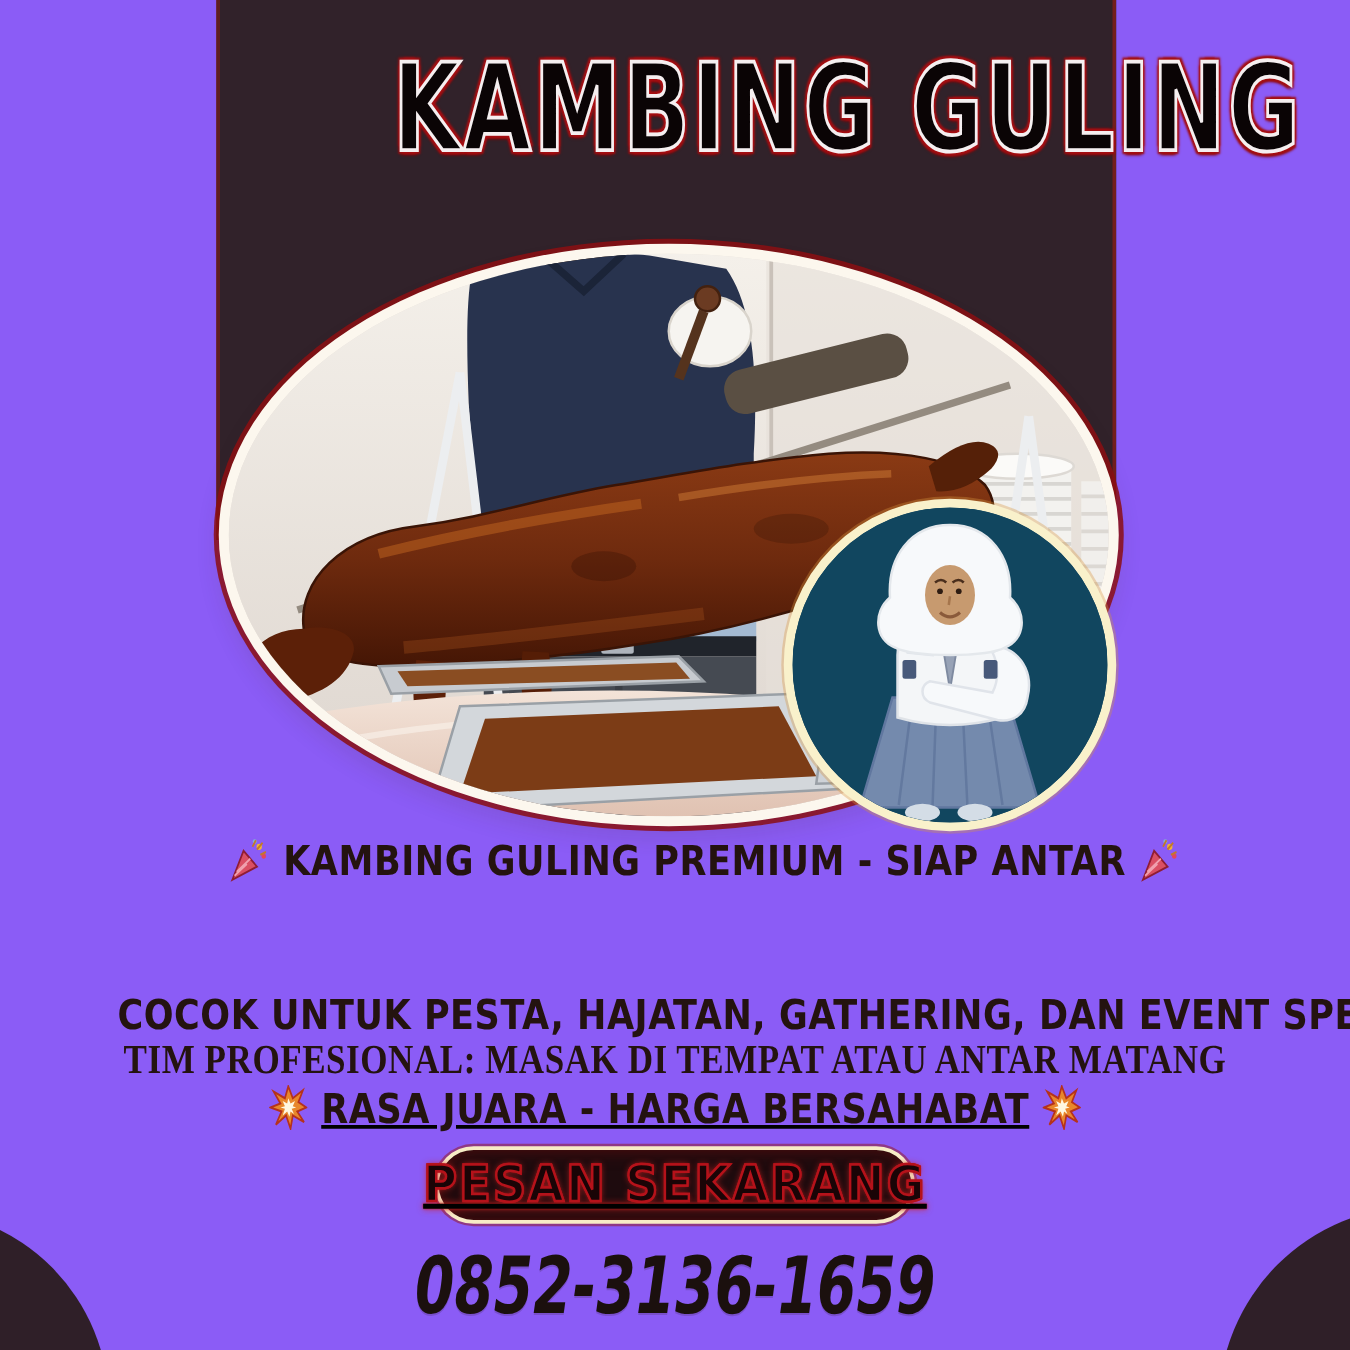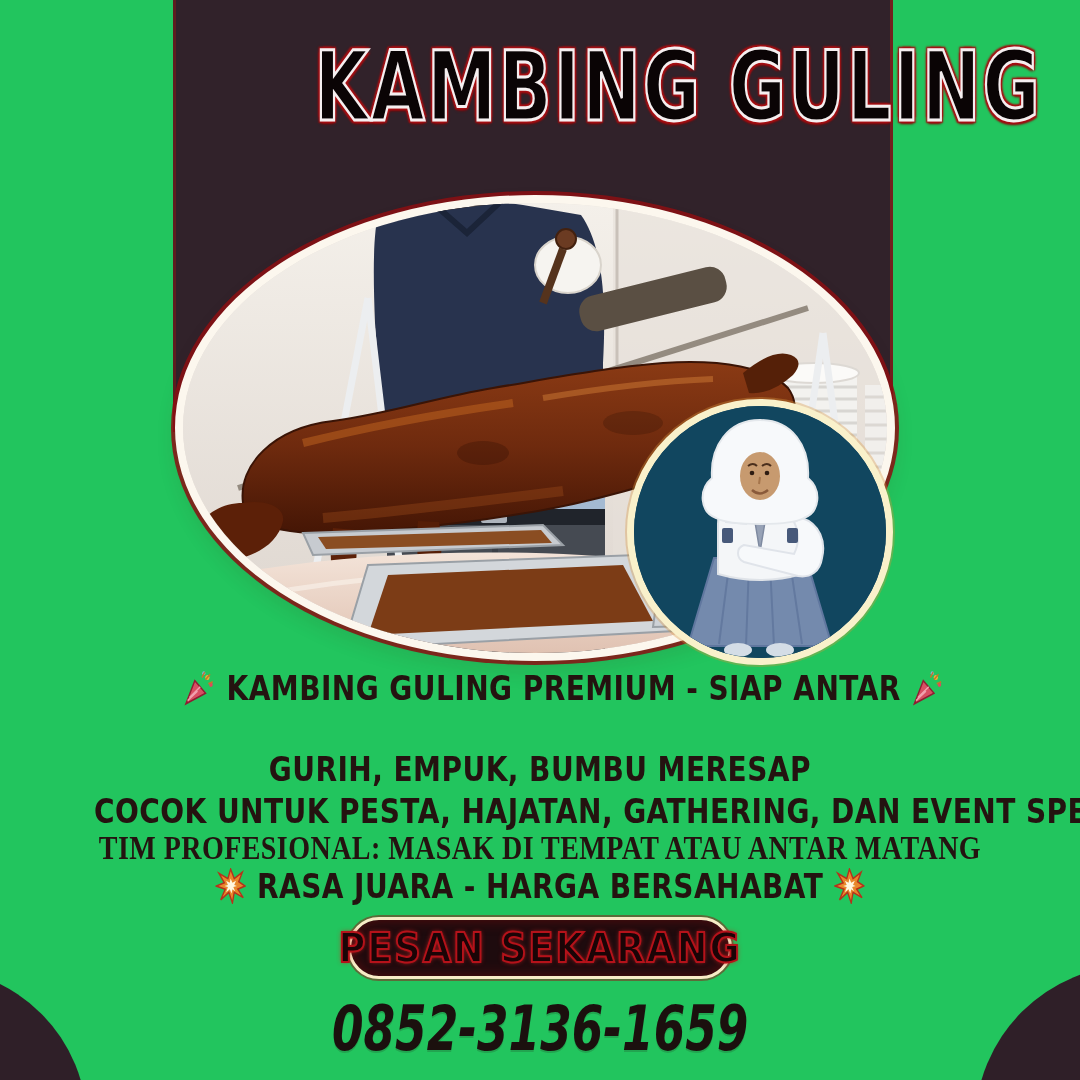--- a/index.html
+++ b/index.html
@@ -1,18 +1,18 @@
 <!DOCTYPE html>
 <html><head>
 <meta charset="utf-8">
 <style>
   html,body{margin:0;padding:0;}
   .poster{
     position:relative;width:1080px;height:1080px;overflow:hidden;
-    background:#22c55e;font-family:"DejaVu Sans",sans-serif;
+    background:#8b5cf6;font-family:"DejaVu Sans",sans-serif;
   }
   
   .panel{
     position:absolute;left:173px;top:0;width:720px;height:432px;
     background:#31222A;z-index:1;
     box-shadow:inset 4px 0 0 -1px rgba(160,25,18,.40), inset -4px 0 0 -1px rgba(180,28,18,.50);
   }
   .title-wrap{
     position:absolute;left:173px;top:36px;width:720px;text-align:center;z-index:2;
   }
@@ -56,29 +56,30 @@
   .promo-text{
     font-size:33px;font-weight:bold;color:#241310;letter-spacing:.5px;white-space:nowrap;
   }
   .text-line{
     position:absolute;left:0;width:100%;text-align:center;line-height:42px;height:42px;z-index:2;
   }
   .text-line .promo-text{display:inline-block;transform:scaleX(.85);transform-origin:50% 50%;}
   .line-1{top:749px;} .line-2{top:791px;} .line-3{top:827px;font-family:Liberation Serif, serif;}
   .tagline{
     position:absolute;left:0;top:862px;width:100%;height:48px;z-index:2;
-    display:flex;align-items:center;justify-content:center;
+    display:flex;align-items:center;justify-content:center;text-decoration:underline;
   }
   .icon{display:inline-block;vertical-align:middle;line-height:0;}
   
   .cta{
     position:absolute;left:348px;top:917px;width:384px;height:62px;z-index:2;
     background:#1E0B0E;border:3px solid #F8ECC6;border-radius:31px;box-sizing:border-box;
     display:flex;align-items:center;justify-content:center;cursor:pointer;
     box-shadow:0 0 0 2px rgba(150,20,20,.5), inset 0 0 14px rgba(130,12,12,.55);
+    text-decoration:underline;
   }
   .cta-label{
     display:inline-block;white-space:nowrap;
     font-size:40px;font-weight:bold;letter-spacing:2px;
     color:#1A0406;
     -webkit-text-stroke:2px #B5121A;
     text-shadow:0 0 6px rgba(210,35,35,.85), 0 0 2px #C01616;
     transform:scaleX(.92);transform-origin:50% 50%;
   }
   
@@ -248,23 +249,20 @@
           <path d="M7,27 L19,17 M5,30 L16,21" stroke="#f0a0ae" stroke-width="1.5"></path>
           <circle cx="27" cy="8" r="2.4" fill="#f2b434"></circle>
           <circle cx="31" cy="15" r="2" fill="#e2485c"></circle>
           <circle cx="23" cy="4" r="1.8" fill="#7fb1d8"></circle>
           <path d="M25,10 L30,5 M21,8 L24,3 M28,14 L33,12" stroke="#c2782a" stroke-width="1.6" fill="none"></path>
         </svg>
       </span>
     </span>
   </div>
 
-  <div class="text-line line-1">
-    <span class="promo-text">GURIH, EMPUK, BUMBU MERESAP</span>
-  </div>
   <div class="text-line line-2">
     <span class="promo-text">COCOK UNTUK PESTA, HAJATAN, GATHERING, DAN EVENT SPESIAL</span>
   </div>
   <div class="text-line line-3">
     <span class="promo-text">TIM PROFESIONAL: MASAK DI TEMPAT ATAU ANTAR MATANG</span>
   </div>
 
   <div class="tagline">
     <span class="squeeze">
       <span class="icon">

